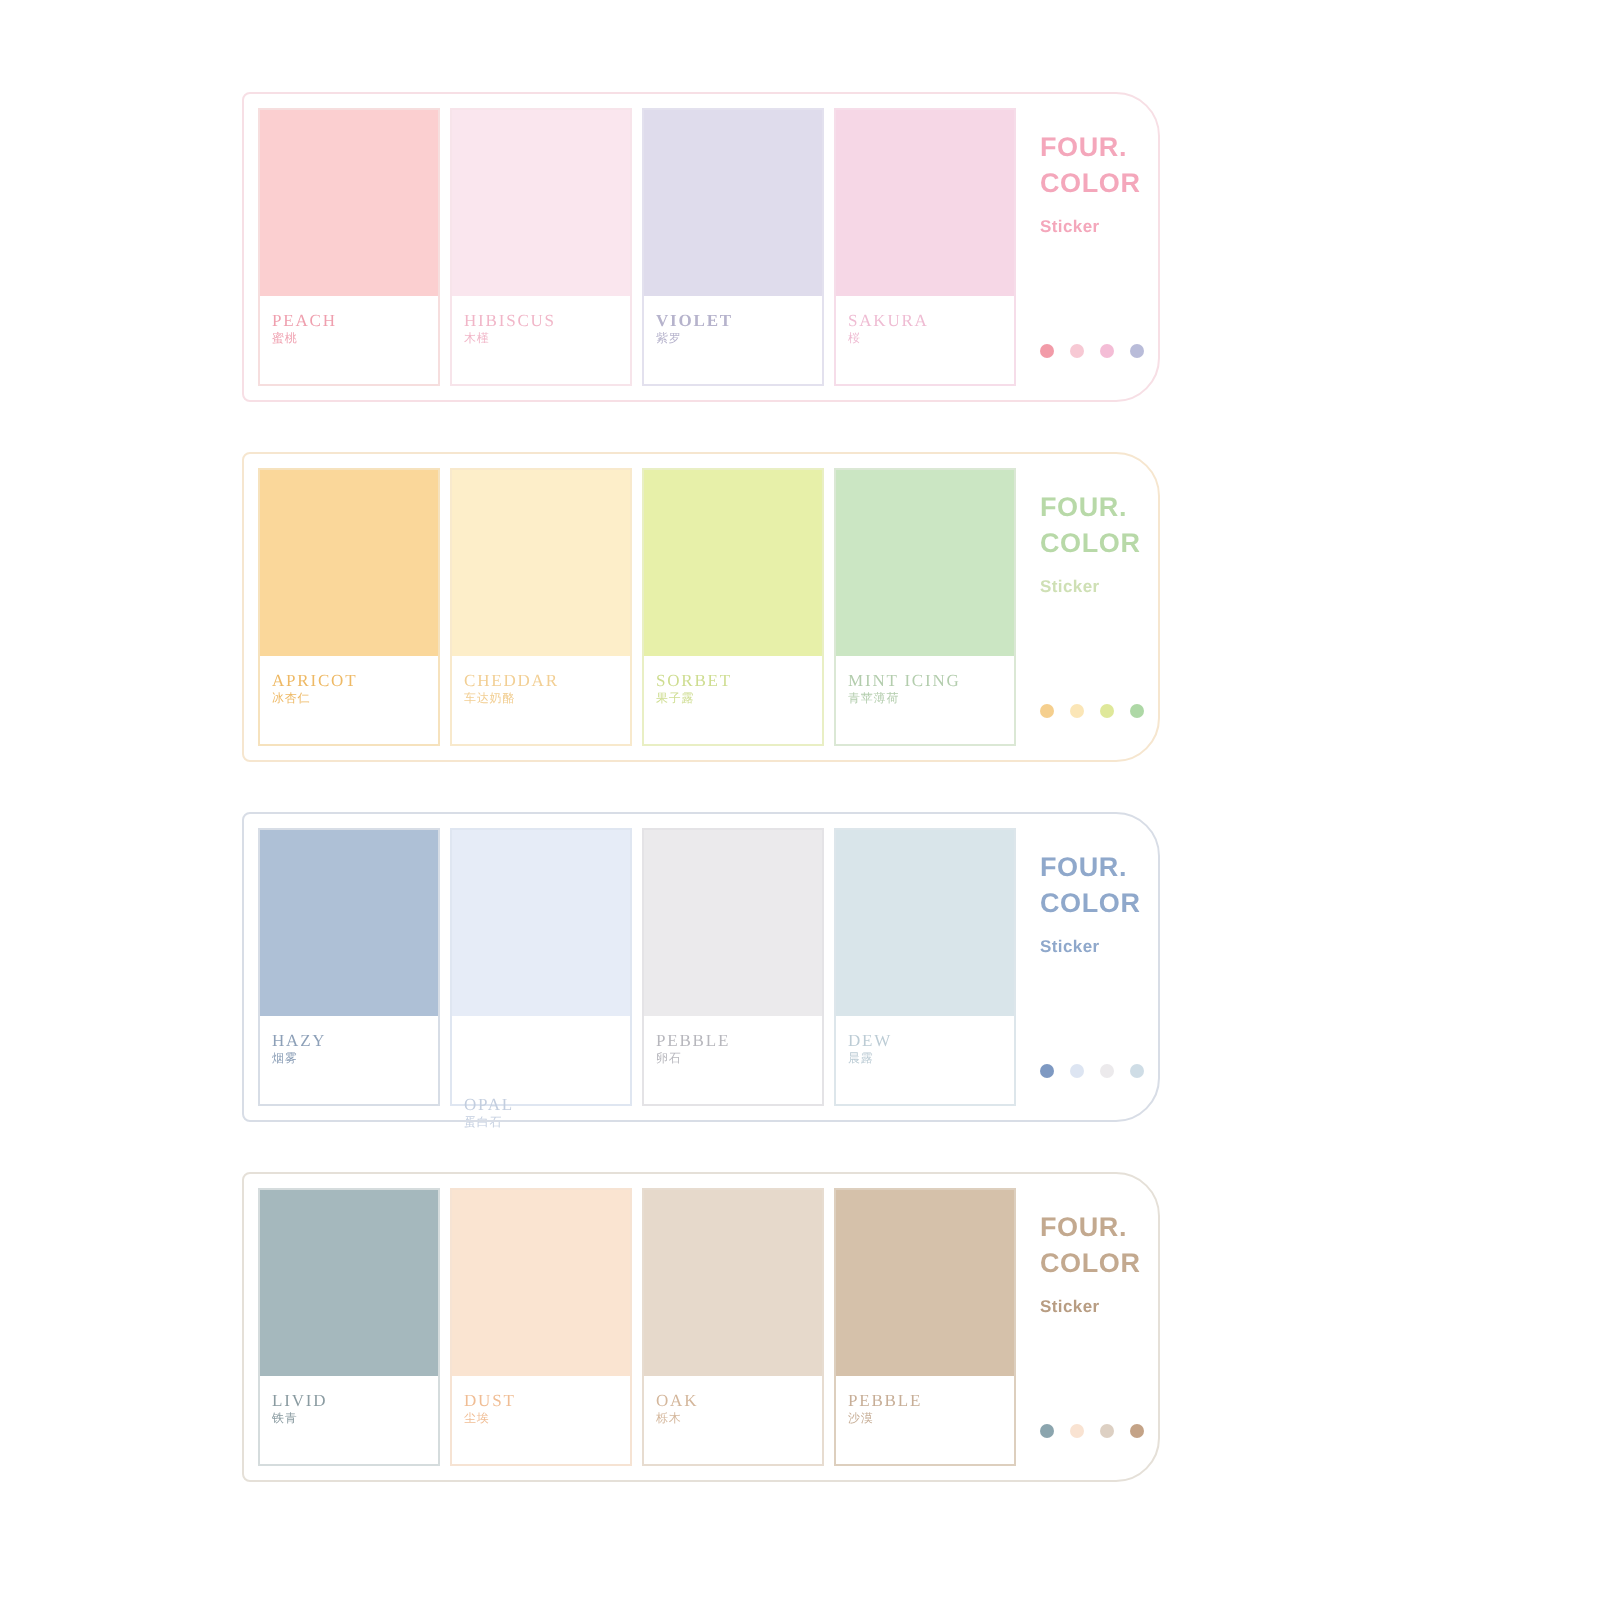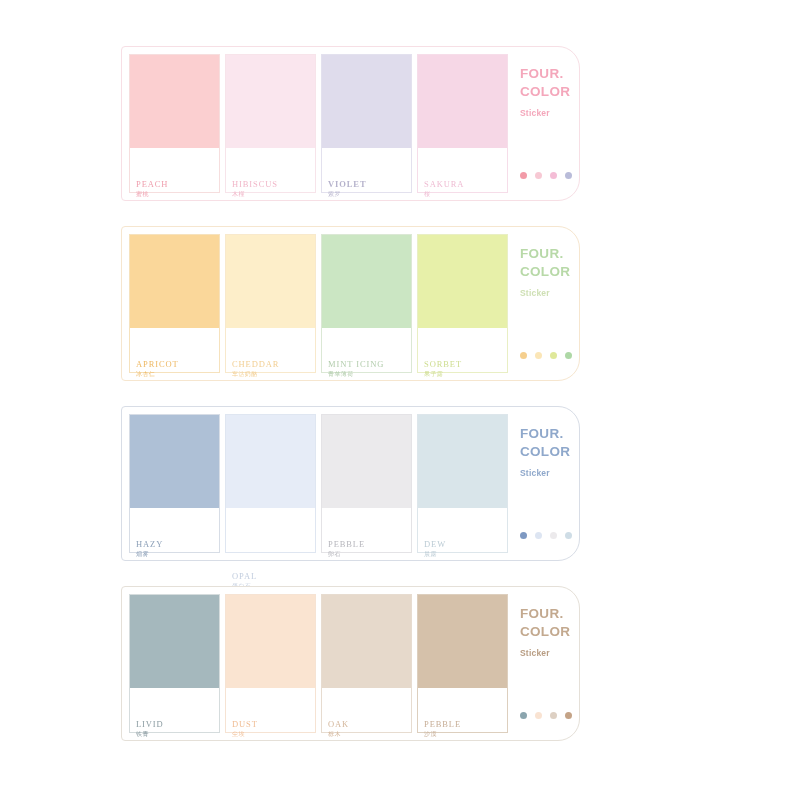--- a/index.html
+++ b/index.html
@@ -48,21 +48,20 @@
     gap: 5px;
   }
 
   .swatch {
     width: 91px;
     height: 139px;
     display: flex;
     flex-direction: column;
     border: 1px solid;
     background: #ffffff;
-    gap: 24px;
   }
 
   .swatch-chip {
     flex: 0 0 93px;
     width: 100%;
   }
 
   .swatch-meta {
     flex: 1 1 auto;
     padding: 8px 6px 0 6px;
@@ -183,32 +182,32 @@
             <div class="swatch-cn" style="color: rgb(238, 185, 101);">冰杏仁</div>
           </div>
         </div>
         <div class="swatch" style="border-color: rgb(248, 233, 204);">
           <div class="swatch-chip" style="background: rgb(253, 238, 201);"></div>
           <div class="swatch-meta">
             <div class="swatch-name" style="color: rgb(242, 207, 148);">CHEDDAR</div>
             <div class="swatch-cn" style="color: rgb(242, 207, 148);">车达奶酪</div>
           </div>
         </div>
+        <div class="swatch" style="border-color: rgb(233, 239, 196);">
+          <div class="swatch-chip" style="background: rgb(231, 240, 169);"></div>
+          <div class="swatch-meta">
+            <div class="swatch-name" style="color: rgb(206, 221, 144);">SORBET</div>
+            <div class="swatch-cn" style="color: rgb(206, 221, 144);">果子露</div>
+          </div>
+        </div>
         <div class="swatch" style="border-color: rgb(219, 232, 213);">
           <div class="swatch-chip" style="background: rgb(203, 230, 195);"></div>
           <div class="swatch-meta">
             <div class="swatch-name" style="color: rgb(179, 205, 173);">MINT ICING</div>
             <div class="swatch-cn" style="color: rgb(179, 205, 173);">青苹薄荷</div>
-          </div>
-        </div>
-        <div class="swatch" style="border-color: rgb(233, 239, 196);">
-          <div class="swatch-chip" style="background: rgb(231, 240, 169);"></div>
-          <div class="swatch-meta">
-            <div class="swatch-name" style="color: rgb(206, 221, 144);">SORBET</div>
-            <div class="swatch-cn" style="color: rgb(206, 221, 144);">果子露</div>
           </div>
         </div>
       </div>
       <div class="brand">
         <div class="brand-title" style="color: rgb(184, 217, 168);">FOUR.</div>
         <div class="brand-title" style="color: rgb(184, 217, 168);">COLOR</div>
         <div class="brand-sub" style="color: rgb(207, 224, 181);">Sticker</div>
         <div class="brand-dots">
           <span style="background: rgb(245, 207, 142);"></span>
           <span style="background: rgb(251, 230, 183);"></span>

